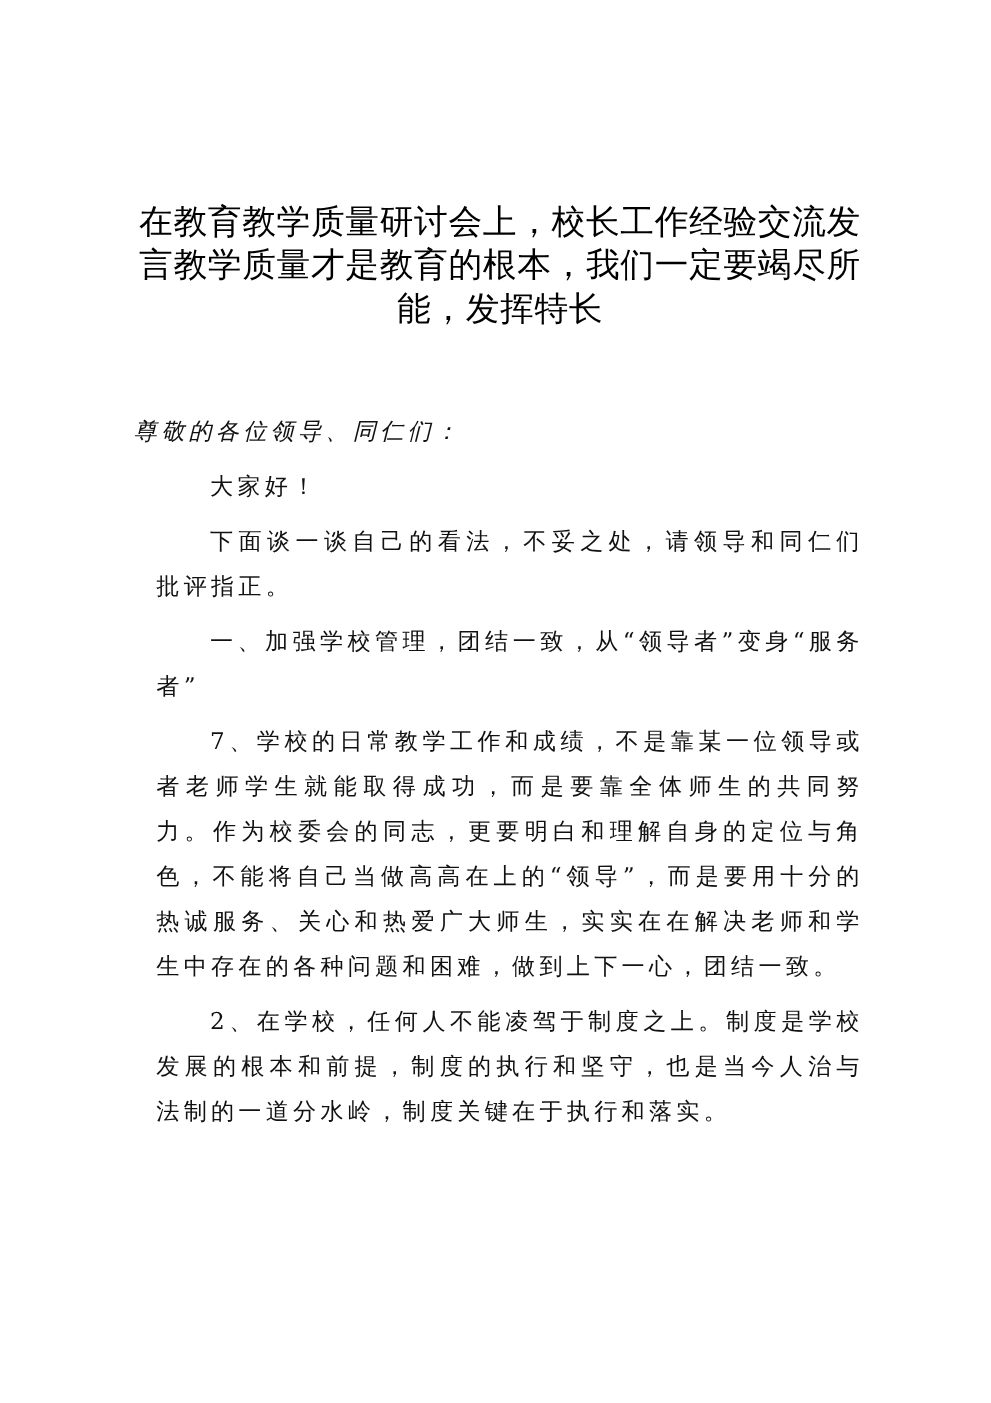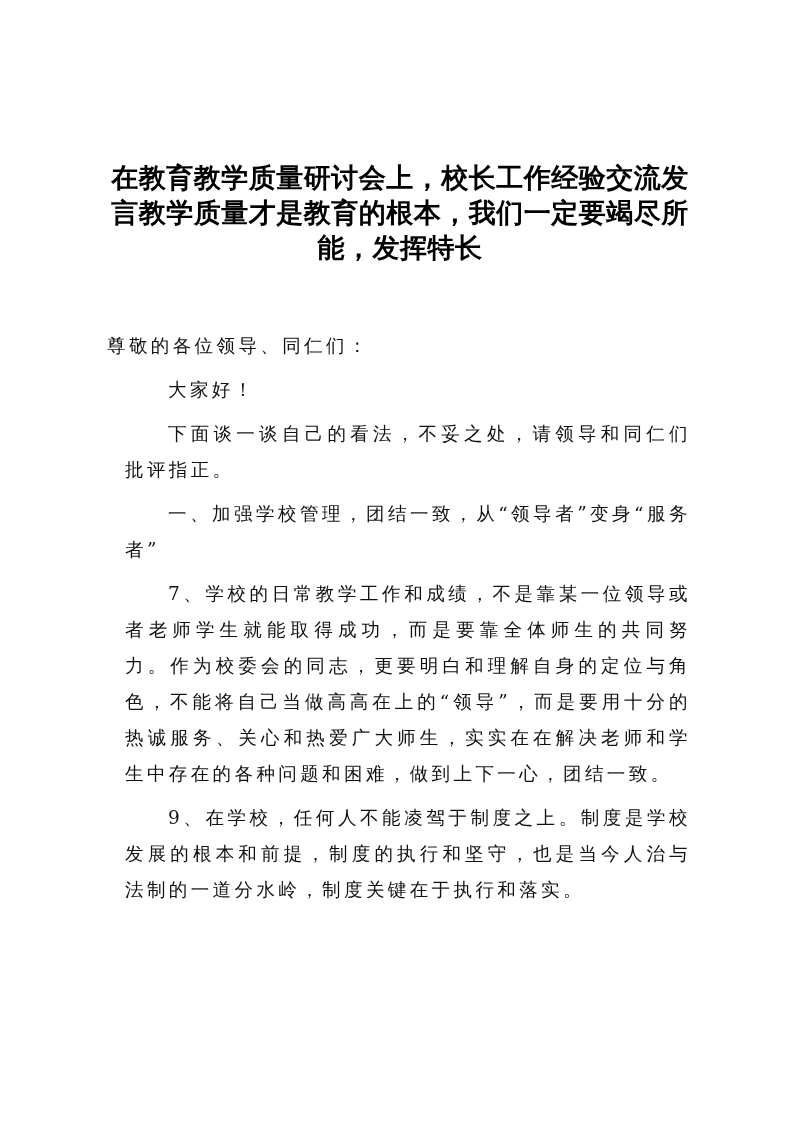--- a/index.html
+++ b/index.html
@@ -1,40 +1,40 @@
 <!DOCTYPE html>
 <html><head>
 <meta charset="utf-8">
 <style>
   html, body { margin: 0; padding: 0; background: #ffffff; }
   body { width: 793px; height: 1122px; position: relative; overflow: hidden; }
   .page { position: absolute; left: 0; top: 0; width: 793px; height: 1122px; background: #fff; }
   .title {
     position: absolute; left: 100px; top: 160px; width: 600px;
-    font-family: "DejaVu Sans", sans-serif; font-weight: bold;
+    font-family: "DejaVu Sans", sans-serif; font-weight: normal;
     font-size: 27px; line-height: 35px; color: #000; text-align: center;
     letter-spacing: 0.5px;
   }
   .body-text {
     position: absolute; left: 107px; top: 328px; width: 584px;
     font-family: "DejaVu Serif", serif; font-size: 18.5px; color: #111;
     letter-spacing: 3.4px;
   }
   .p { margin: 0; line-height: 36px; text-align: justify; }
   .indent { text-indent: 43px; margin-left: 18px; }
   .gap { margin-top: 8px; }
-  .greet { margin-bottom: 3px; }
+  .greet { margin-bottom: 3px; font-style: italic; }
 </style>
 </head>
 <body>
 
 <div class="page">
   <div class="title">在教育教学质量研讨会上，校长工作经验交流发言教学质量才是教育的根本，我们一定要竭尽所能，发挥特长</div>
 
   <div class="body-text">
     <p class="p greet">尊敬的各位领导、同仁们：</p>
     <p class="p indent gap">大家好！</p>
     <p class="p indent gap">下面谈一谈自己的看法，不妥之处，请领导和同仁们批评指正。</p>
     <p class="p indent gap">一、加强学校管理，团结一致，从“领导者”变身“服务者”</p>
     <p class="p indent gap">7、学校的日常教学工作和成绩，不是靠某一位领导或者老师学生就能取得成功，而是要靠全体师生的共同努力。作为校委会的同志，更要明白和理解自身的定位与角色，不能将自己当做高高在上的“领导”，而是要用十分的热诚服务、关心和热爱广大师生，实实在在解决老师和学生中存在的各种问题和困难，做到上下一心，团结一致。</p>
-    <p class="p indent gap">9、在学校，任何人不能凌驾于制度之上。制度是学校发展的根本和前提，制度的执行和坚守，也是当今人治与法制的一道分水岭，制度关键在于执行和落实。</p>
+    <p class="p indent gap">2、在学校，任何人不能凌驾于制度之上。制度是学校发展的根本和前提，制度的执行和坚守，也是当今人治与法制的一道分水岭，制度关键在于执行和落实。</p>
   </div>
 </div>
 
 </body></html>

